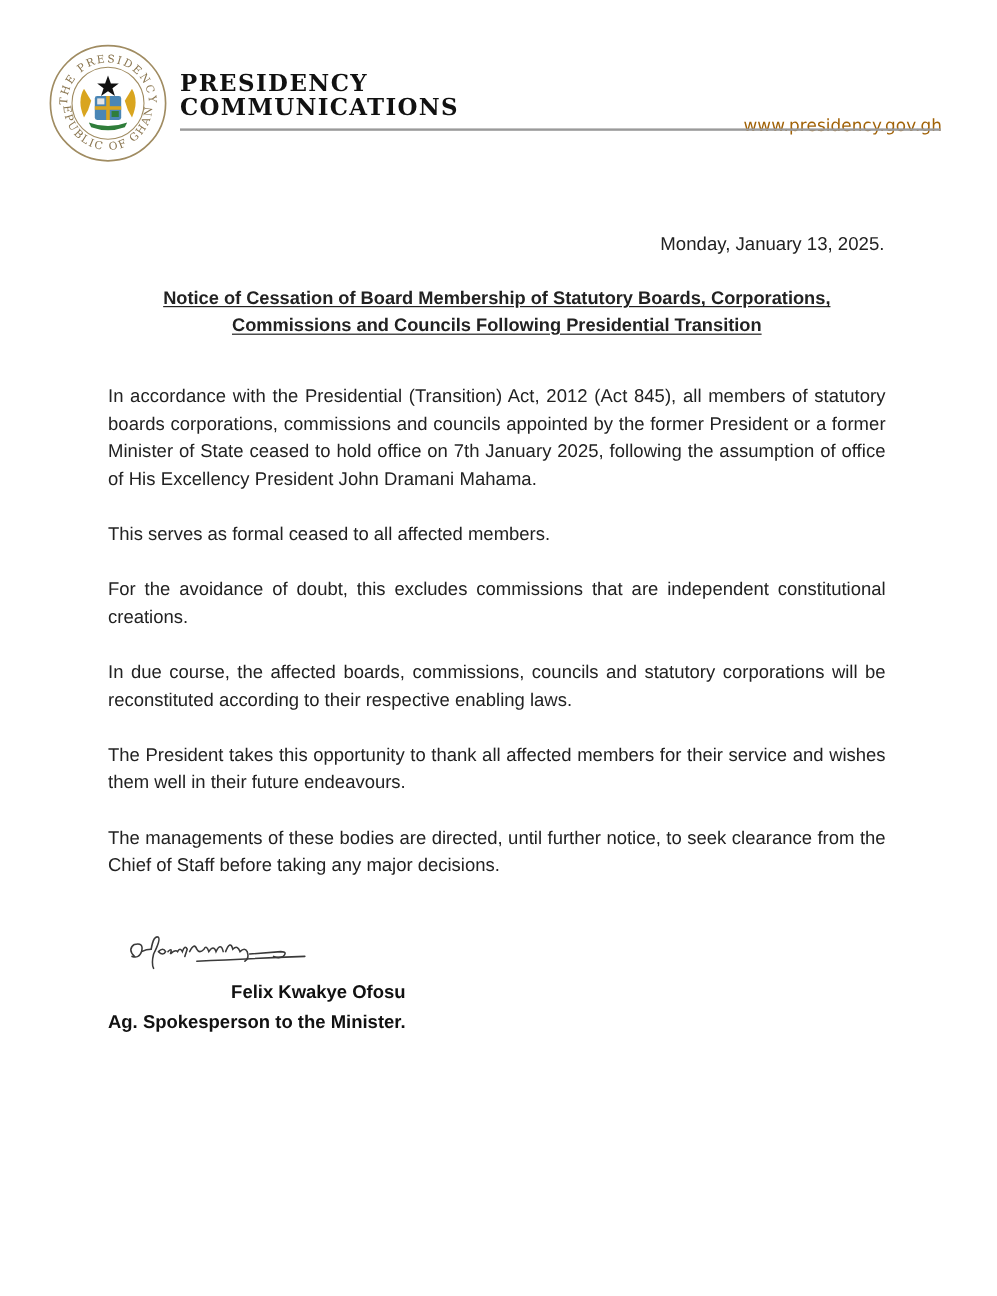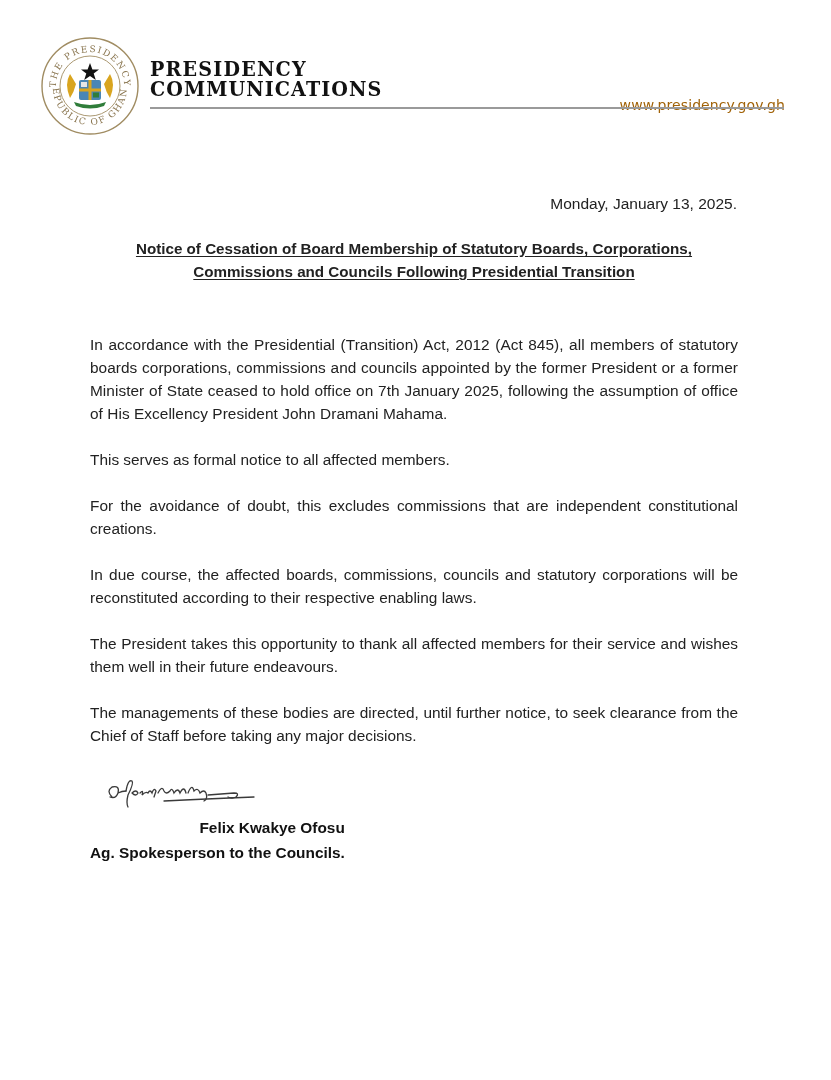--- a/index.html
+++ b/index.html
@@ -12,21 +12,21 @@
   .brand-line { font-family: "DejaVu Serif", serif; font-weight: bold; font-size: 19.5px; letter-spacing: 1.2px; line-height: 20px; color: #111; transform: scaleX(0.98); transform-origin: left; }
   .brand-line.second { letter-spacing: 1.1px; }
   .website { position: absolute; right: 46px; top: 85px; font-family: "DejaVu Sans", sans-serif; font-size: 14px; color: #a16207; letter-spacing: 0.1px; margin-top: 12px; }
   .header-rule { position: absolute; left: 150px; top: 107px; width: 634px; height: 2px; background: #9a9a9a; }
 
   .date { position: absolute; right: 94px; top: 179px; font-size: 15.5px; color: #222; margin-top: 16px; }
 
   .title { position: absolute; left: 90px; top: 237px; width: 648px; text-align: center; font-weight: bold; font-size: 15.2px; line-height: 23px; color: #222; }
   .title span { text-decoration: underline; text-underline-offset: 2px; }
 
-  .body { position: absolute; left: 90px; top: 319px; width: 648px; margin-top: 14px; }
+  .body { position: absolute; left: 90px; top: 319px; width: 648px; }
   .para { font-size: 15.4px; line-height: 23px; text-align: justify; color: #222; margin-bottom: 23px; }
   .para.p1 { letter-spacing: 0.05px; }
 
   .signature { position: absolute; left: 104px; top: 775px; width: 160px; height: 40px; }
   .sig-block { position: absolute; left: 90px; top: 815px; font-weight: bold; font-size: 15.4px; line-height: 25px; color: #111; text-align: right; }
 </style>
 </head>
 <body>
 
 <div class="header">
@@ -69,35 +69,35 @@
 
 <div class="date">Monday, January 13, 2025.</div>
 
 <div class="title">
   <span>Notice of Cessation of Board Membership of Statutory Boards, Corporations,</span><br>
   <span>Commissions and Councils Following Presidential Transition</span>
 </div>
 
 <div class="body">
   <p class="para p1">In accordance with the Presidential (Transition) Act, 2012 (Act 845), all members of statutory boards corporations, commissions and councils appointed by the former President or a former Minister of State ceased to hold office on 7th January 2025, following the assumption of office of His Excellency President John Dramani Mahama.</p>
-  <p class="para">This serves as formal notice to all affected members.</p>
+  <p class="para">This serves as formal ceased to all affected members.</p>
   <p class="para">For the avoidance of doubt, this excludes commissions that are independent constitutional creations.</p>
   <p class="para">In due course, the affected boards, commissions, councils and statutory corporations will be reconstituted according to their respective enabling laws.</p>
   <p class="para">The President takes this opportunity to thank all affected members for their service and wishes them well in their future endeavours.</p>
   <p class="para">The managements of these bodies are directed, until further notice, to seek clearance from the Chief of Staff before taking any major decisions.</p>
 </div>
 
 <div class="signature">
   <svg width="160" height="40" viewBox="0 0 160 40" fill="none" stroke="#3a3a3a" stroke-width="1.3" stroke-linecap="round">
     <path d="M8 22 Q2 16 8 12 Q16 10 14 18 Q12 24 6 22 M14 18 Q18 16 22 16"></path>
     <path d="M22 16 Q24 4 28 6 Q30 8 24 20 Q22 28 24 32"></path>
     <path d="M28 18 Q32 14 34 18 Q32 22 28 18 M36 18 Q40 14 38 20 Q42 16 44 18 Q46 14 48 18 Q50 12 52 16 L50 22"></path>
     <path d="M54 18 Q58 10 60 16 Q62 20 66 16 Q68 12 70 18 Q74 12 76 18 Q80 10 82 18"></path>
     <path d="M84 18 Q88 8 90 16 Q94 12 96 18 Q100 14 102 18 Q104 24 100 26"></path>
     <path d="M104 20 L130 18 Q136 18 132 22 Q128 24 124 22"></path>
     <path d="M60 26 Q100 24 150 22"></path>
   </svg>
 </div>
 
 <div class="sig-block">
   <div>Felix Kwakye Ofosu</div>
-  <div>Ag. Spokesperson to the Councils.</div>
+  <div>Ag. Spokesperson to the Minister.</div>
 </div>
 
 </body></html>

